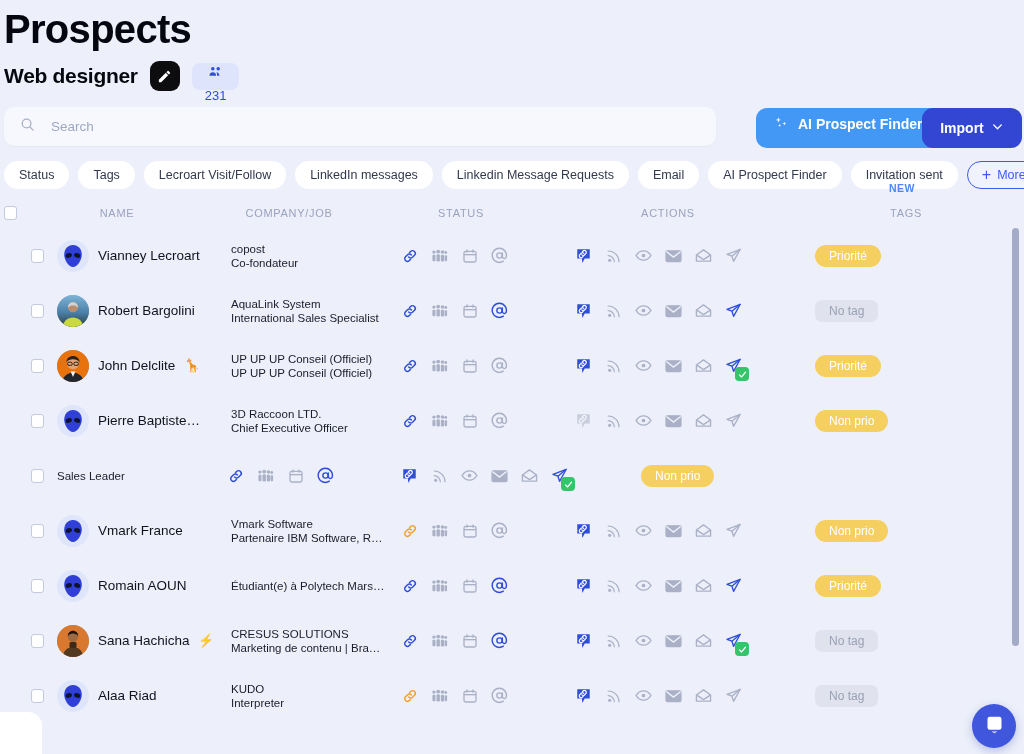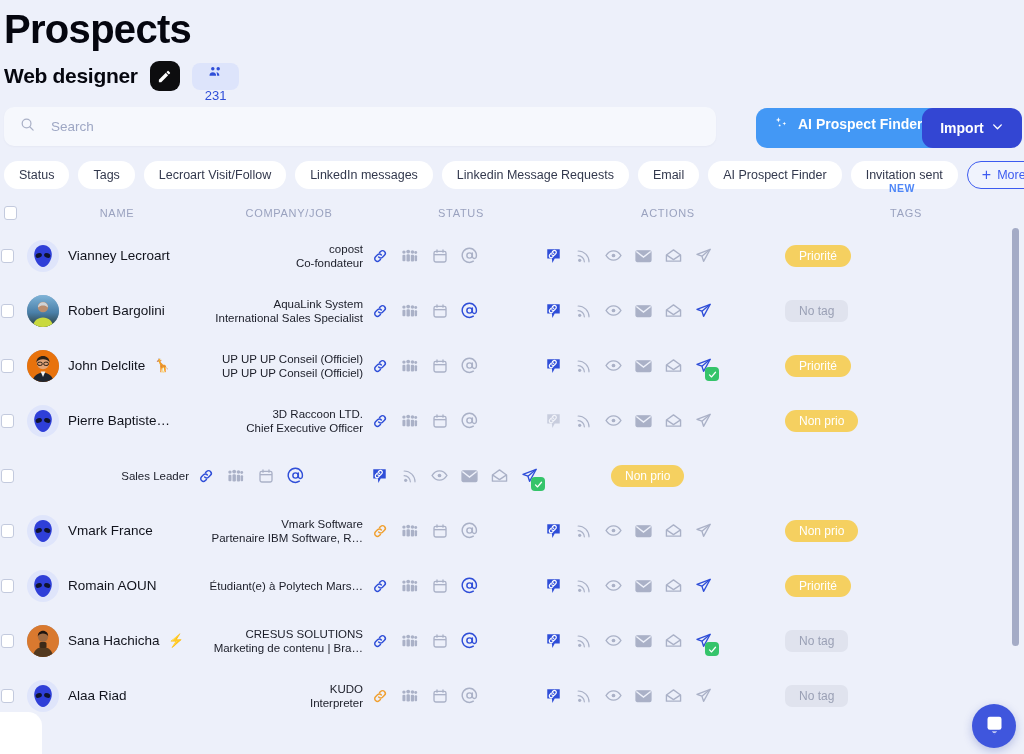--- a/index.html
+++ b/index.html
@@ -103,40 +103,41 @@
   }
   .col-name    { width: 174px; }
   .col-company { width: 170px; }
   .col-status  { width: 174px; }
   .col-actions { width: 240px; }
   .col-tags    { flex: 1; }
 
   .rows { position: relative; }
   .row {
     display: flex; align-items: center; height: 55px;
-    padding-left: 1px;
+    padding-left: 8px;
+    margin-left: 23px;
   }
   .name-cell { width: 174px; display: flex; align-items: center; gap: 9px; }
   .avatar {
     width: 32px; height: 32px; border-radius: 50%;
     background: #dfe5fb; position: relative; flex: 0 0 32px;
     display: flex; align-items: center; justify-content: center;
     font-size: 19px; overflow: hidden;
   }
   .avatar.photo { background: #9fb0c8; }
   .avatar .ph { width:100%; height:100%; display:block; }
   .name-txt {
     font-size: 13.5px; color: #11131c; white-space: nowrap;
     overflow: hidden; text-overflow: ellipsis; max-width: 128px;
   }
   .name-emoji { font-size: 13px; }
 
   .company-cell { width: 170px; font-size: 11.5px; color: #1b1d28; line-height: 14px; }
   .company-cell .c1, .company-cell .c2 {
-    white-space: nowrap; overflow: hidden; text-overflow: ellipsis; max-width: 162px; text-align: right;
+    white-space: nowrap; overflow: hidden; text-overflow: ellipsis; max-width: 162px;
   }
 
   .status-cell { width: 174px; display: flex; align-items: center; gap: 13px; }
   .actions-cell { width: 240px; display: flex; align-items: center; gap: 13px; }
   .ic { position: relative; width: 17px; height: 17px; display:flex; align-items:center; justify-content:center; cursor: pointer; }
   .ic svg { display: block; }
   .badge-check {
     position: absolute; right: -7px; bottom: -7px;
     width: 14px; height: 14px; border-radius: 4px; background: #35c46a;
     display: flex; align-items: center; justify-content: center;

